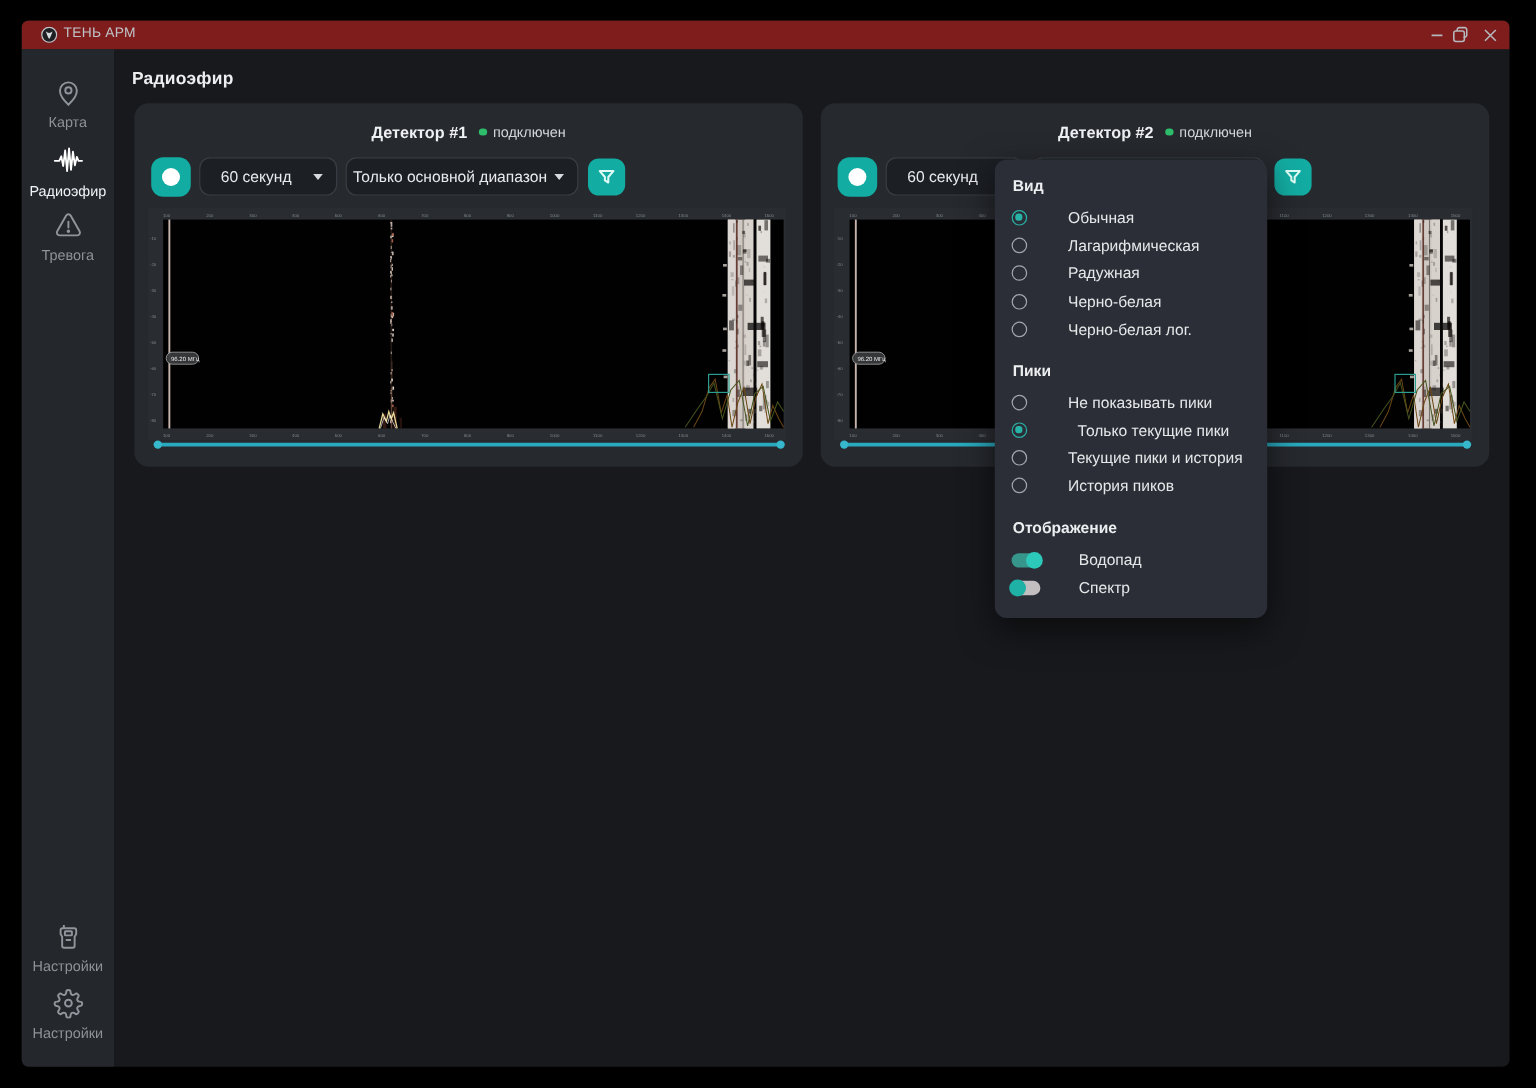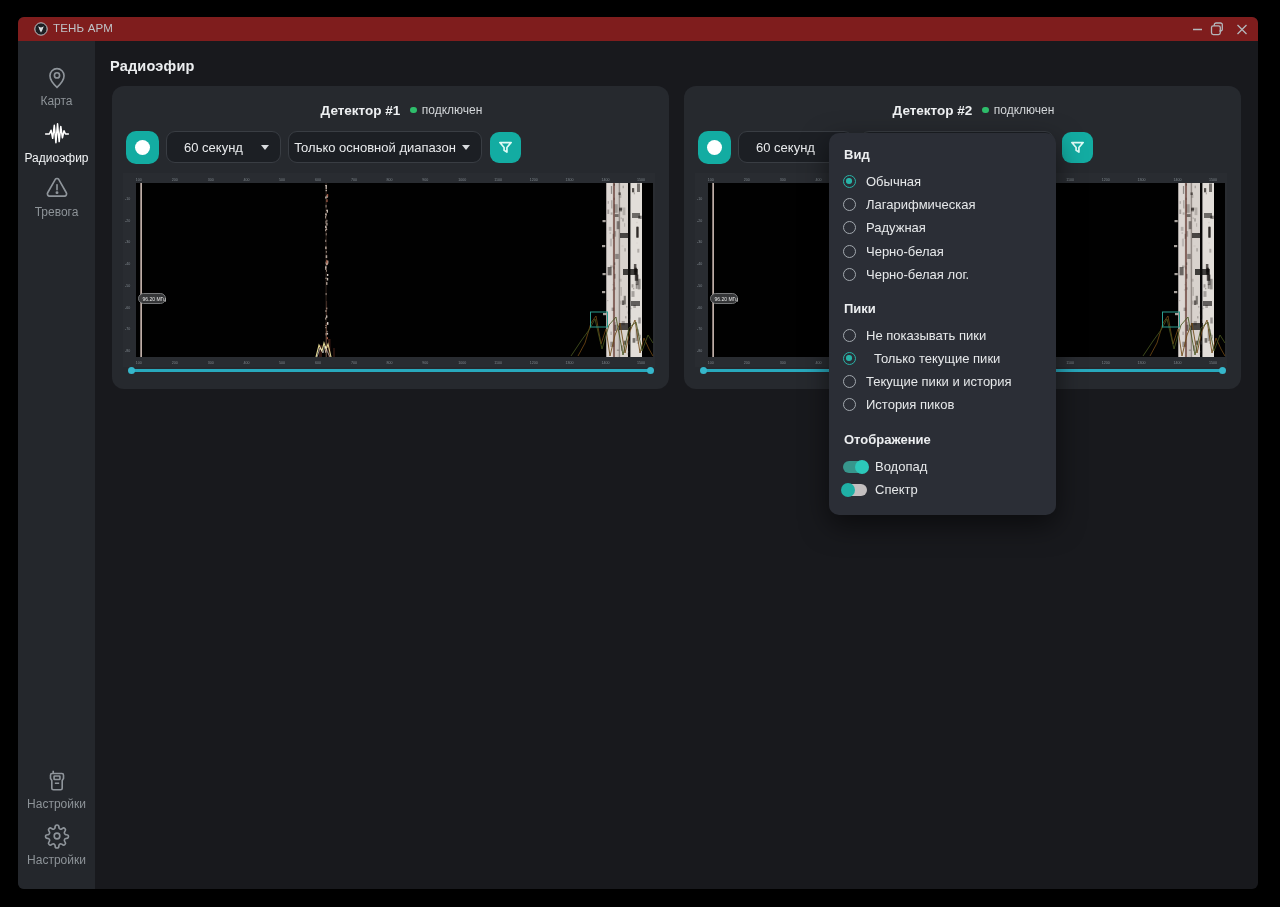--- a/index.html
+++ b/index.html
@@ -14,21 +14,21 @@
   #sidebar { position:absolute; left:0; top:24px; width:77px; height:848px;
     background:#24272c; }
   .sb-item { position:absolute; left:0; width:77px; text-align:center; }
   .sb-label { font-size:12px; color:#8d9398; margin-top:0px; }
   .sb-label.active { color:#f2f4f6; }
   #page-title { position:absolute; left:92px; top:41px; font-size:14.5px;
     font-weight:700; color:#eceef0; letter-spacing:0.2px; }
   .card { position:absolute; top:69px; width:557px; height:303px;
     background:#26292e; border-radius:12px; }
   .card-title { position:absolute; top:14px; left:0; width:557px; height:20px;
-    display:flex; align-items:center; justify-content:center; gap:8px;margin-left:11px; }
+    display:flex; align-items:center; justify-content:center; gap:8px; }
   .ct-name { font-size:13.5px; font-weight:700; color:#eef0f2; }
   .ct-dot { width:6.5px; height:6.5px; margin-left:2px; margin-right:-3px; border-radius:50%; background:#2ebd6b; }
   .ct-status { font-size:12px; color:#d3d6d9; }
   .rec-btn { position:absolute; left:14px; top:45px; width:33px; height:33px;
     border-radius:10px; background:#13aca2; }
   .rec-btn::after { content:""; position:absolute; left:9px; top:9px;
     width:15px; height:15px; border-radius:50%; background:#fff; }
   .dd { position:absolute; top:45px; height:32px; background:#1c1f24;
     border:1px solid #393d43; border-radius:9px; display:flex;
     align-items:center; justify-content:center; padding-right:20px; }
@@ -47,21 +47,21 @@
   .slider::before { left:-2px; }
   .slider::after { right:-2px; }
   #popup { position:absolute; left:811px; top:116px; width:227px; height:382px;
     background:#2b2e36; border-radius:10px; box-shadow:0 10px 28px rgba(0,0,0,0.55); z-index:5;padding-left:17px; }
   .pp-h { position:absolute; left:15px; font-size:13px; font-weight:700; color:#eceef0; }
   .pp-row { position:absolute; left:14px; display:flex; align-items:center; gap:10px; }
   .radio { width:13px; height:13px; border-radius:50%; border:1.6px solid #a2a8ae; flex:none; }
   .radio.sel { border-color:#28b3a7; position:relative; }
   .radio.sel::after { content:""; position:absolute; left:2.2px; top:2.2px;
     width:5.4px; height:5.4px; border-radius:50%; background:#28b3a7; }
-  .pp-label { font-size:13px; color:#e6e8ea; }
+  .pp-label { font-size:13px; color:#e6e8ea;margin-left:24px; }
   .tgl { position:relative; width:24px; height:12px; border-radius:7px; margin-right:-2px; }
   .tgl.on { background:#37968c; }
   .tgl.on::after { content:""; position:absolute; right:-2px; top:-1px;
     width:14px; height:14px; border-radius:50%; background:#2cc8ba; }
   .tgl.off { background:#c3bfc0; }
   .tgl.off::after { content:""; position:absolute; left:-2px; top:-1px;
     width:14px; height:14px; border-radius:50%; background:#1fb0a6; }
 </style>
 </head>
 <body>

